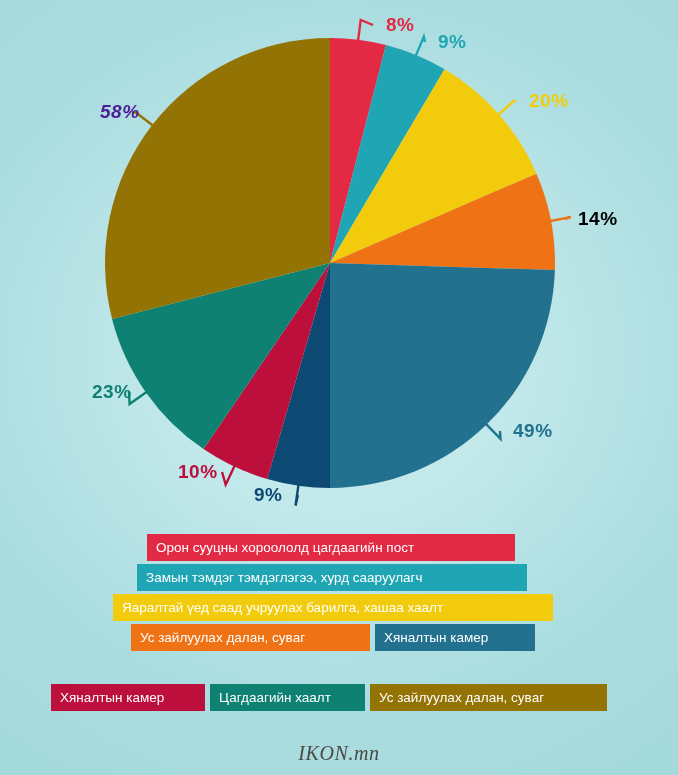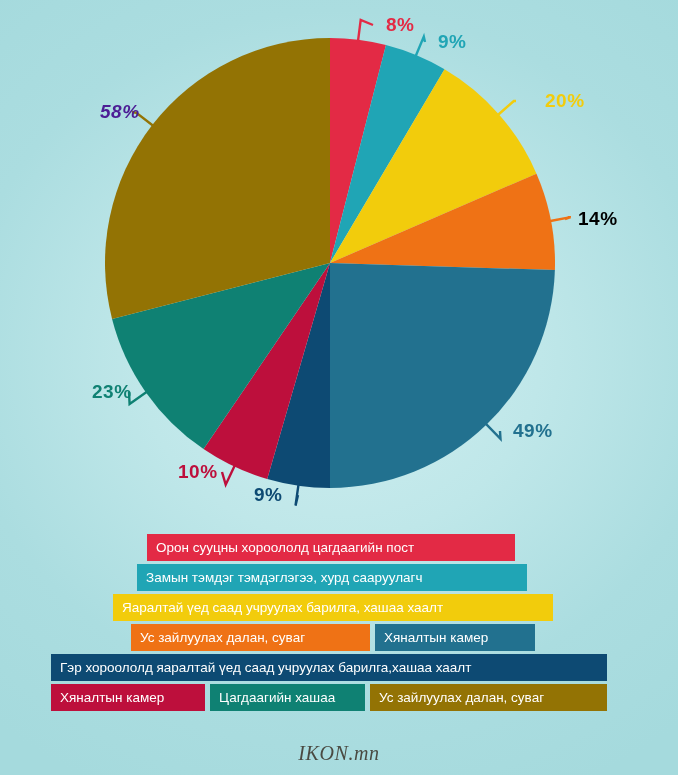--- a/index.html
+++ b/index.html
@@ -63,21 +63,21 @@
         <polyline points="485.2,423.1 500.5,438.9 500,431" fill="none" stroke="#22718f" stroke-width="2.4"></polyline>
         <polyline points="298.6,483.8 295.5,505.6 298,495" fill="none" stroke="#0d4a73" stroke-width="2.4"></polyline>
         <polyline points="235.1,464.8 225.7,484.7 222,472" fill="none" stroke="#bd0f3c" stroke-width="2.4"></polyline>
         <polyline points="147.6,391.2 129.6,403.9 129,392" fill="none" stroke="#0f8173" stroke-width="2.4"></polyline>
         <polyline points="153.8,126.3 136.4,112.8 132,112" fill="none" stroke="#937304" stroke-width="2.4"></polyline>
       </g>
   </svg>
   <div id="pct-labels">
       <div class="pct-label" style="left: 386px; top: 14px; color: rgb(227, 42, 69);">8%</div>
       <div class="pct-label" style="left: 438px; top: 31px; color: rgb(32, 165, 181);">9%</div>
-      <div class="pct-label" style="left: 529px; top: 90px; color: rgb(242, 204, 12); margin-left: 16px;">20%</div>
+      <div class="pct-label" style="left: 529px; top: 90px; color: rgb(242, 204, 12);">20%</div>
       <div class="pct-label" style="left: 578px; top: 208px; color: #000000;">14%</div>
       <div class="pct-label" style="left: 513px; top: 420px; color: rgb(34, 113, 143); text-align: right;">49%</div>
       <div class="pct-label" style="left: 254px; top: 484px; color: rgb(13, 74, 115);">9%</div>
       <div class="pct-label" style="left: 178px; top: 461px; color: rgb(189, 15, 60);">10%</div>
       <div class="pct-label" style="left: 92px; top: 381px; color: rgb(15, 129, 115);">23%</div>
       <div class="pct-label" style="left: 100px; top: 101px; color: #4c1d95; font-style: italic;">58%</div>
     </div>
 </div>
 
 <div id="legend">
@@ -94,25 +94,24 @@
       <div class="chip" style="width: 440px; background: rgb(242, 204, 12);">Яаралтай үед саад учруулах барилга, хашаа хаалт</div>
     </div>
     <div class="legend-row">
       <div class="spacer" style="width: 131px;"></div>
       <div class="chip" style="width: 239px; background: rgb(239, 114, 21);">Ус зайлуулах далан, суваг</div>
       <div class="spacer" style="width: 5px;"></div>
       <div class="chip" style="width: 160px; background: rgb(34, 113, 143);">Хяналтын камер</div>
     </div>
     <div class="legend-row">
       <div class="spacer" style="width: 51px;"></div>
-      <div class="chip" style="width: 556px; background: rgb(13, 74, 115);">Гэр хороололд яаралтай үед саад учруулах барилга,хашаа хаалт</div>
     </div>
     <div class="legend-row">
       <div class="spacer" style="width: 51px;"></div>
       <div class="chip" style="width: 154px; background: rgb(189, 15, 60);">Хяналтын камер</div>
       <div class="spacer" style="width: 5px;"></div>
-      <div class="chip" style="width: 155px; background: rgb(15, 129, 115);">Цагдаагийн хашаа</div>
+      <div class="chip" style="width: 155px; background: rgb(15, 129, 115);">Цагдаагийн хаалт</div>
       <div class="spacer" style="width: 5px;"></div>
       <div class="chip" style="width: 237px; background: rgb(147, 115, 4);">Ус зайлуулах далан, суваг</div>
     </div>
   </div>
 
 <div id="footer">IKON.mn</div>
 
 </body></html>

